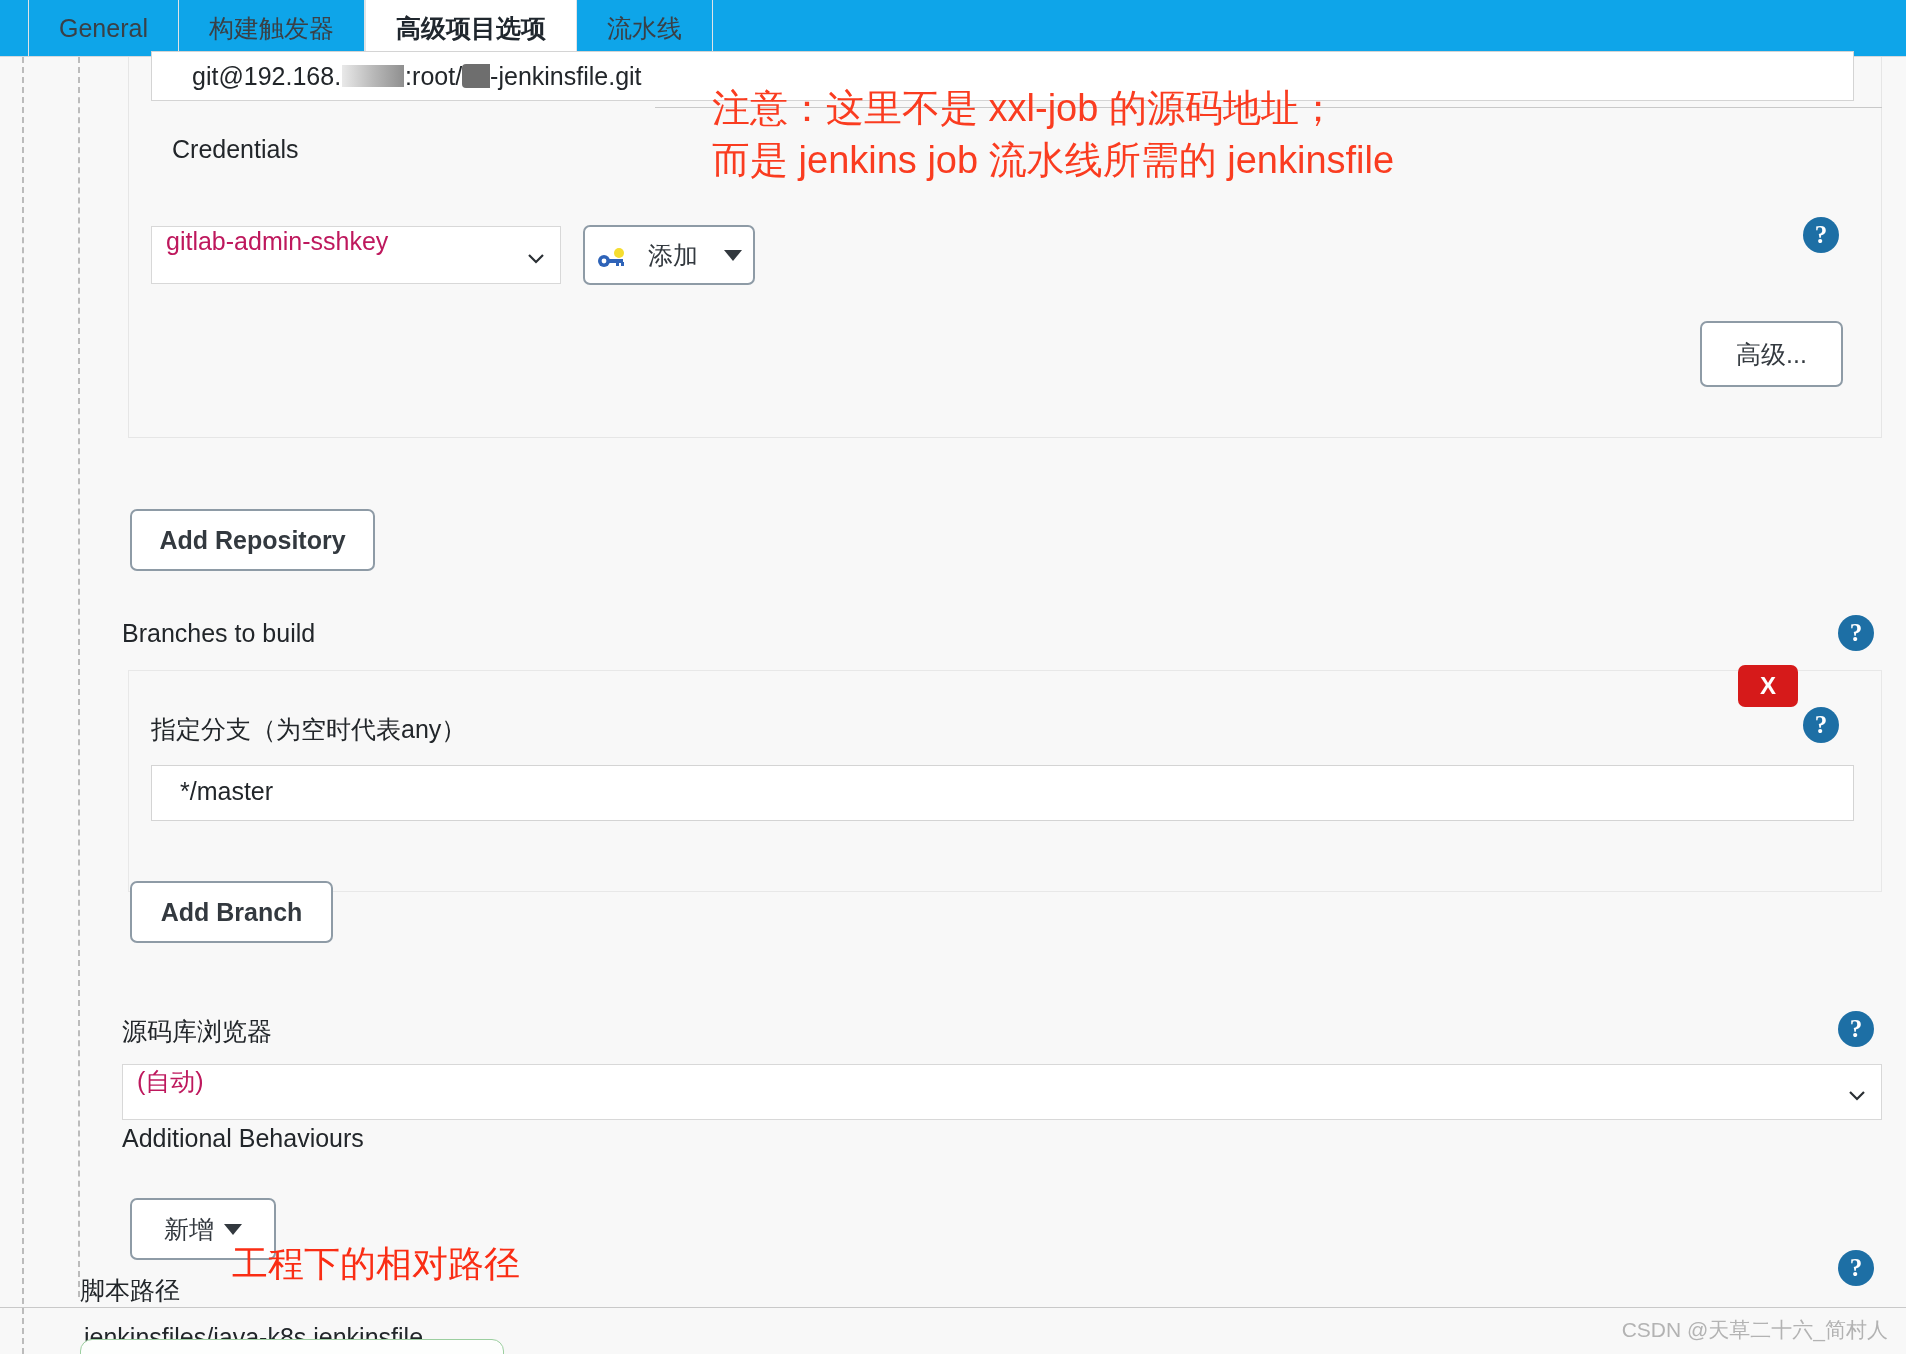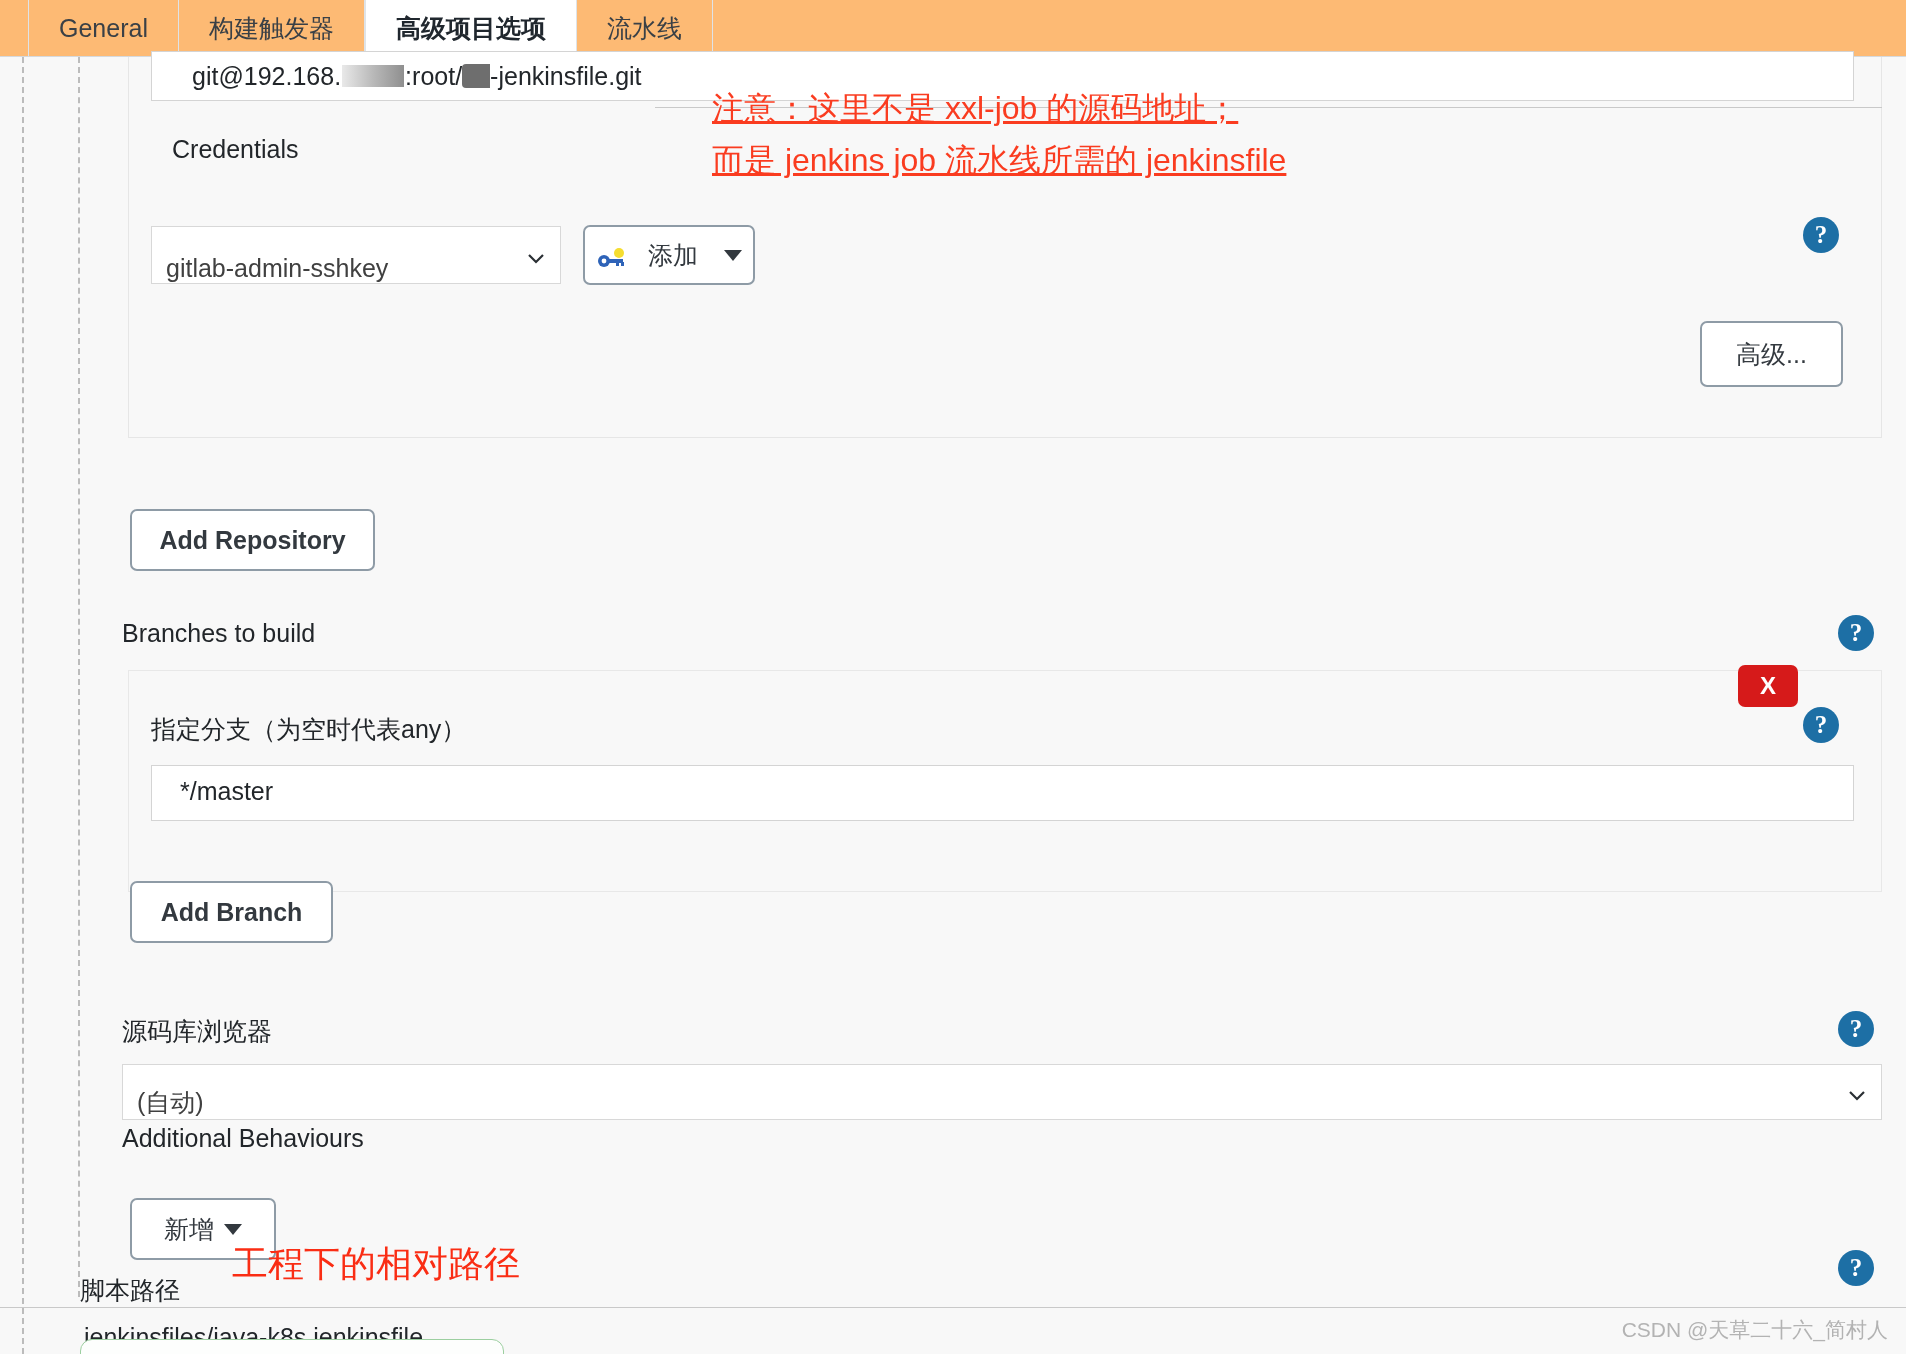--- a/index.html
+++ b/index.html
@@ -8,21 +8,21 @@
     width: 1906px; height: 1354px;
     background: #f8f8f8;
     font-family: "Liberation Sans", "DejaVu Sans", sans-serif;
     overflow: hidden;
   }
   #page { position: relative; width: 1906px; height: 1354px; background: #f8f8f8; }
 
   
   .tabbar {
     position: absolute; left: 0; top: 0; width: 1906px; height: 57px;
-    background: #fdba74;
+    background: #0ea5e9;
     border-bottom: 1px solid #d5d9dd;
     display: flex; align-items: stretch;
     padding-left: 28px;
   }
   .tab {
     display: flex; align-items: center; justify-content: center;
     padding: 0 30px;
     font-size: 25px; color: #3a4046;
     border-right: 1px solid #dfe3e7;
     background: transparent;
@@ -75,22 +75,22 @@
   }
 
   .lbl {
     position: absolute; font-size: 25px; color: #22262a;
   }
   .lbl.cn { font-size: 25px; }
 
   .select-box {
     position: absolute; background: #ffffff;
     border: 1px solid #d8d8d8;
-    font-size: 25px; color: #404040;
-    display: flex; align-items: flex-end;
+    font-size: 25px; color: #be185d;
+    display: flex; align-items: flex-start;
     padding-left: 14px;
     cursor: pointer;
   }
   .select-box .chev {
     position: absolute; right: 14px; top: 50%; transform: translateY(-50%);
     width: 20px; height: 20px;
   }
 
   .btn {
     position: absolute;
@@ -136,24 +136,23 @@
     position: absolute;
     background: #d61a1a; border-radius: 7px;
     color: #ffffff; font-size: 24px; font-weight: bold;
     display: flex; align-items: center; justify-content: center;
     cursor: pointer;
   }
 
   .ann {
     position: absolute;
     color: #fa3c20;
-    font-size: 32px;
+    font-size: 38px;
     line-height: 52px;
     white-space: nowrap;
-    text-decoration: underline;
   }
   .ann2 {
     position: absolute;
     color: #fa2d14;
     font-size: 36px;
     white-space: nowrap;
   }
 
   .hr {
     position: absolute; background: #c9c9c9; height: 1px;

